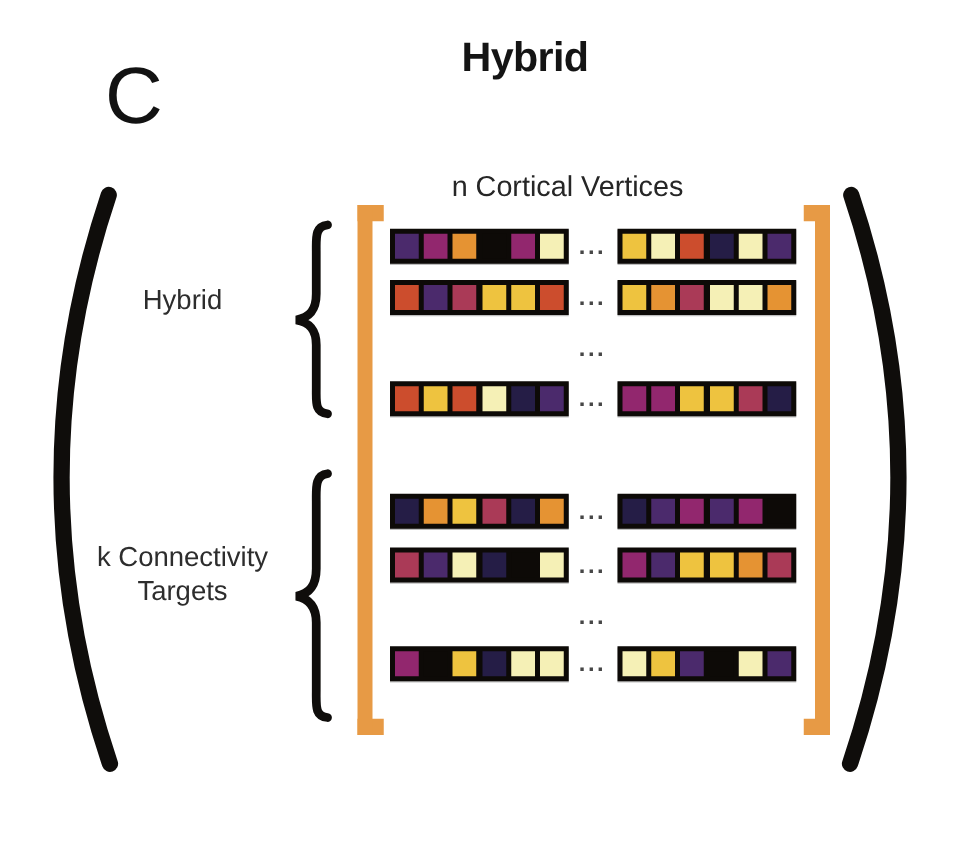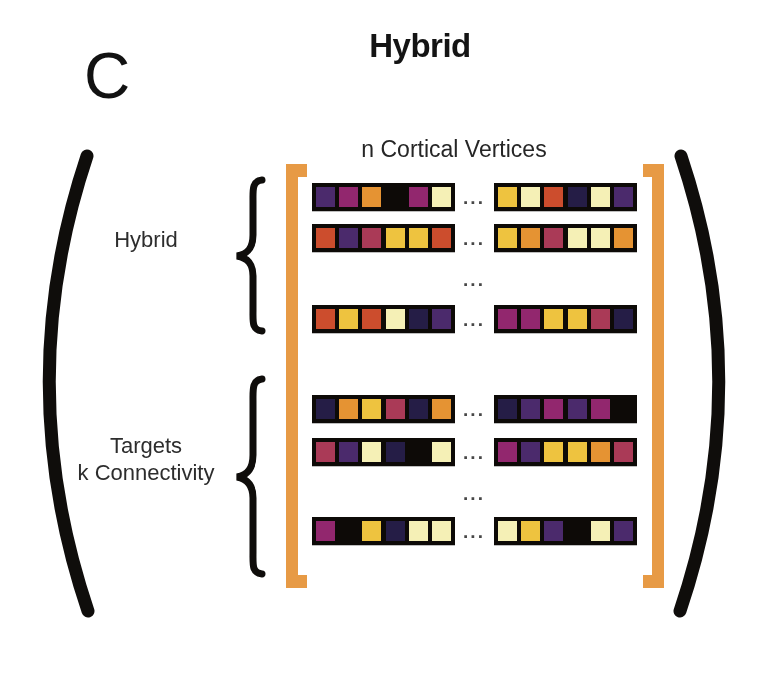--- a/index.html
+++ b/index.html
@@ -66,22 +66,22 @@
     <path d="M 262 379 C 252 380 253 390 253 401 L 253 455 C 253 468 248 475 237 477 C 248 479 253 486 253 498 L 253 553 C 253 565 252 573 262 574" fill="none" stroke="#0F0D0B" stroke-width="7" stroke-linecap="round"></path>
   </svg>
 
   <div class="bracket left"></div>
   <div class="bracket right"></div>
 
   <div class="row-label top">
     <div>Hybrid</div>
   </div>
   <div class="row-label bottom">
+    <div>k Connectivity</div>
     <div>Targets</div>
-    <div>k Connectivity</div>
   </div>
 
   <div id="matrix">
       <div class="block" style="left: 312px; top: 183px;">
         <div class="cell" style="background: rgb(75, 42, 108);"></div>
         <div class="cell" style="background: rgb(146, 39, 110);"></div>
         <div class="cell" style="background: rgb(229, 147, 51);"></div>
         <div class="cell" style="background: rgb(13, 10, 7);"></div>
         <div class="cell" style="background: rgb(146, 39, 110);"></div>
         <div class="cell" style="background: rgb(245, 240, 182);"></div>

